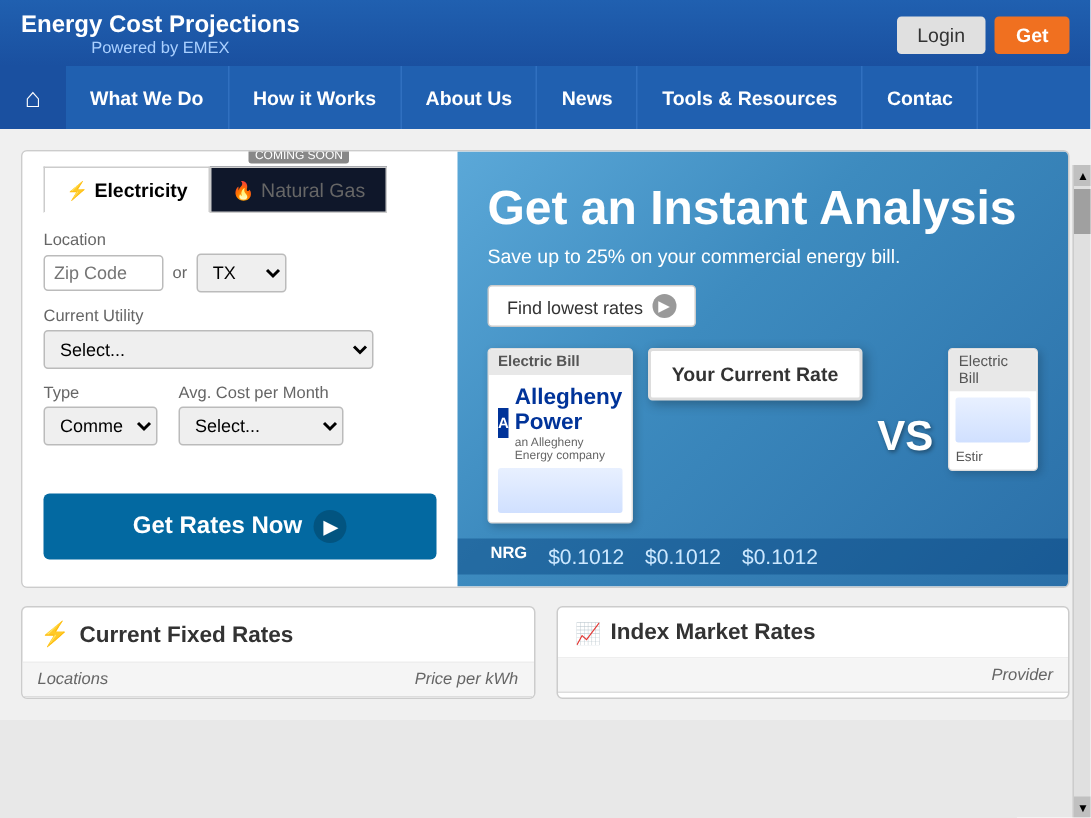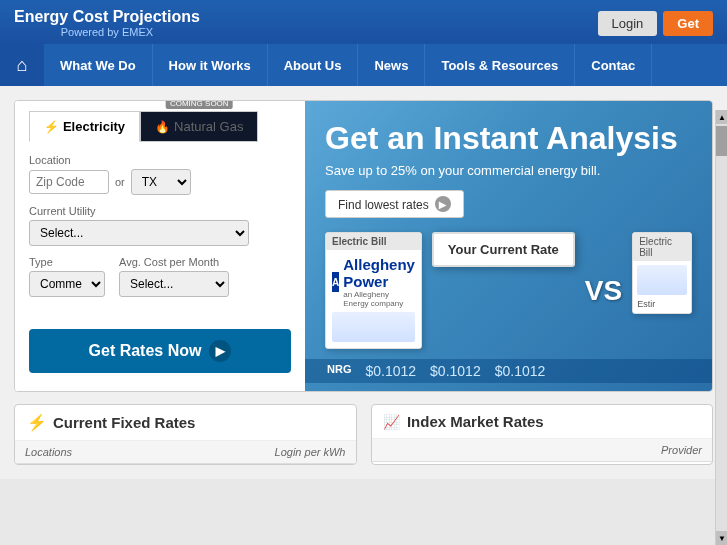--- a/index.html
+++ b/index.html
@@ -558,21 +558,21 @@
 
   <div id="bottom-section">
 
     <div class="rate-panel">
       <div class="rate-panel-header">
         <span class="rate-icon">⚡</span>
         <span>Current Fixed Rates</span>
       </div>
       <div class="rate-table-header">
         <span class="rate-col">Locations</span>
-        <span class="rate-col">Login per kWh</span>
+        <span class="rate-col">Price per kWh</span>
       </div>
     </div>
 
     <div class="rate-panel">
       <div class="rate-panel-header">
         <span class="rate-icon2">📈</span>
         <span>Index Market Rates</span>
       </div>
       <div class="rate-table-header">
         <span class="rate-col">Provider</span>

